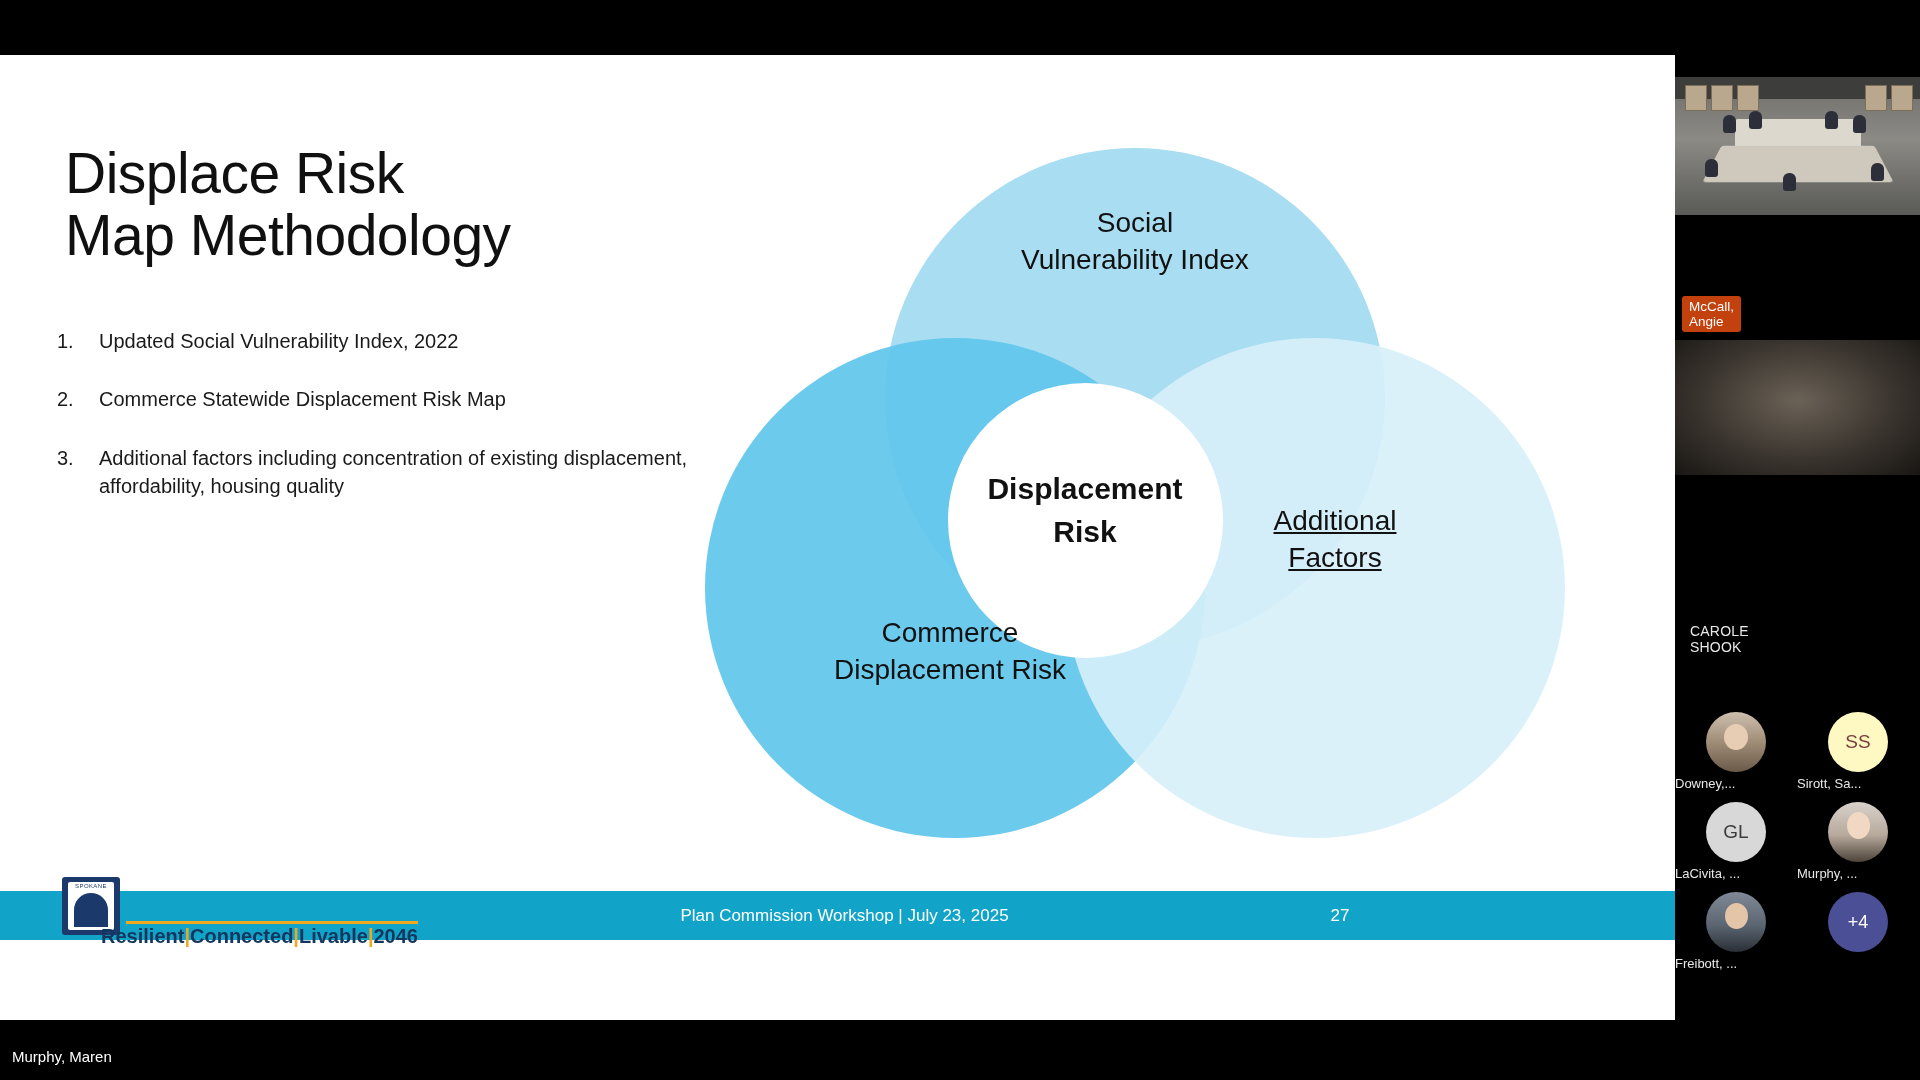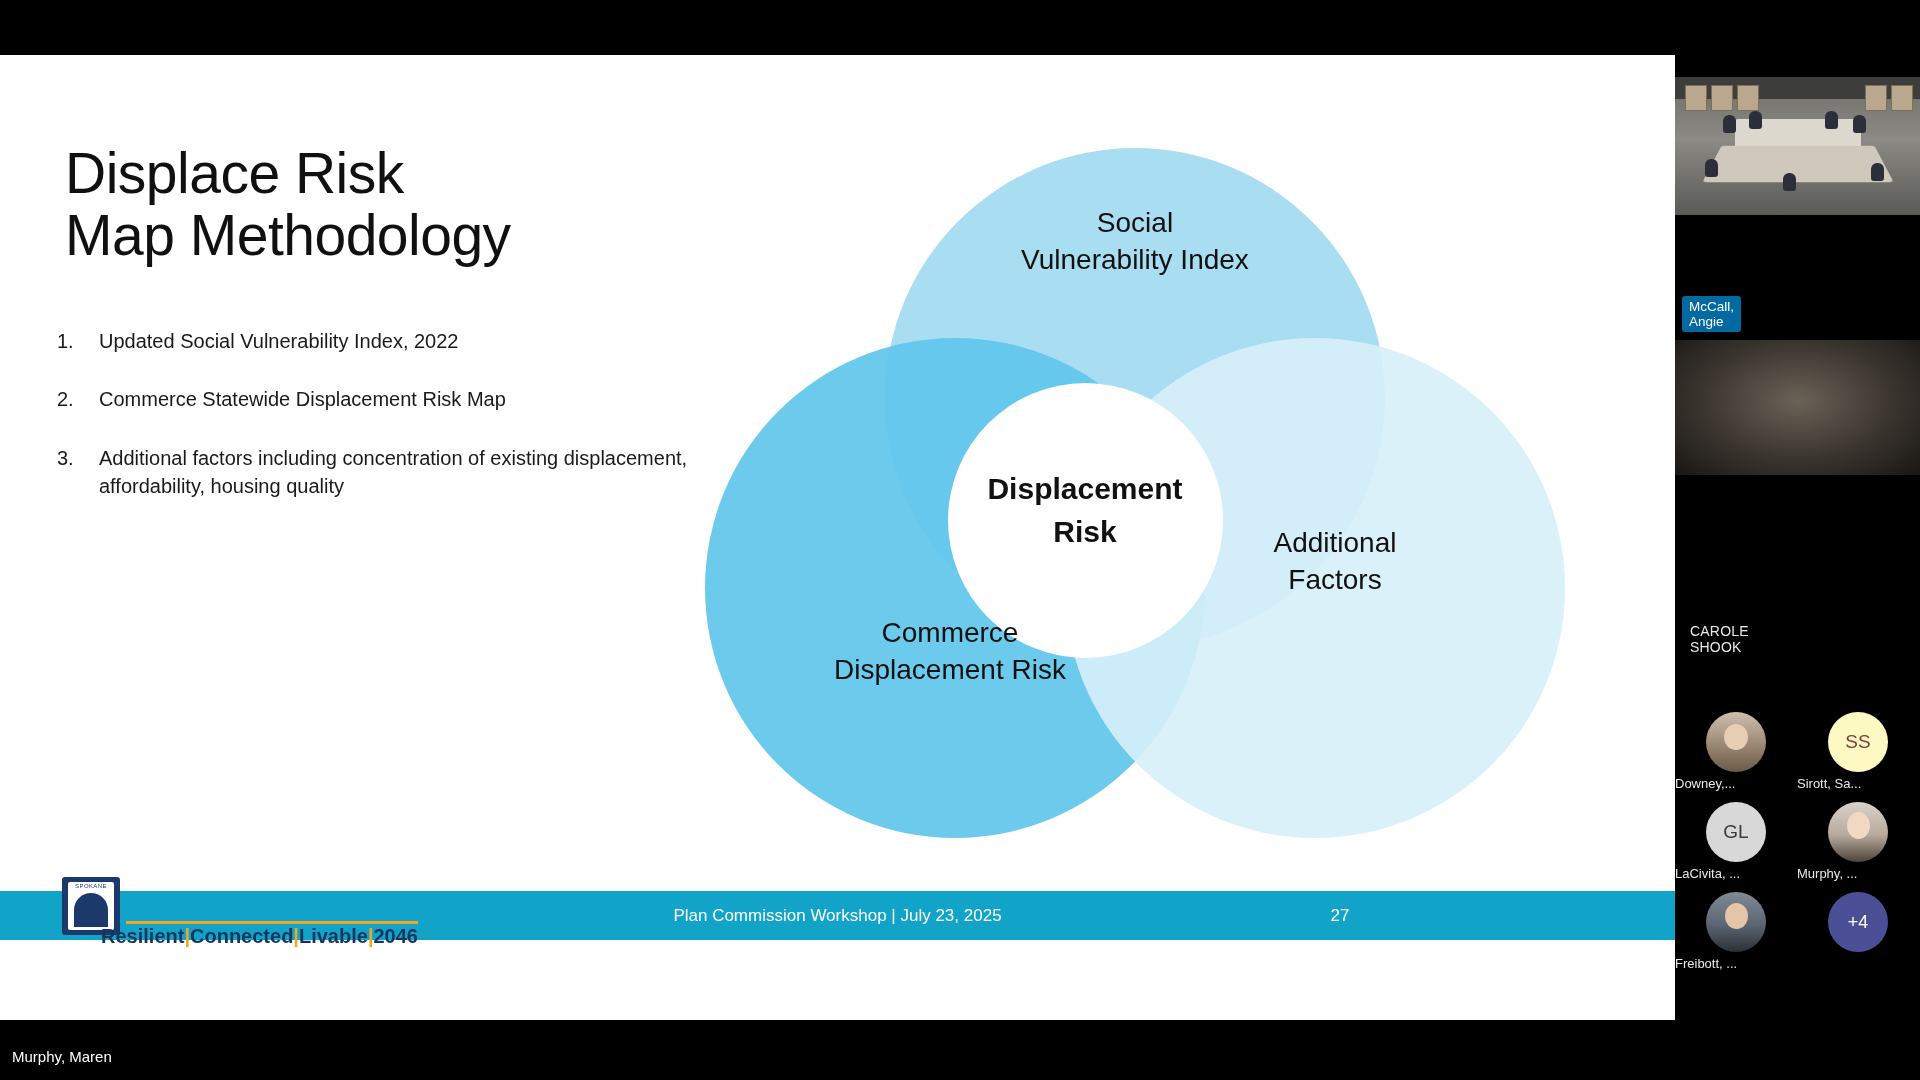--- a/index.html
+++ b/index.html
@@ -124,22 +124,23 @@
     top: 112px;
     width: 570px;
   }
   #label-commerce {
     left: 10px;
     top: 522px;
     width: 470px;
   }
   #label-additional {
     left: 430px;
-    top: 432px;
+    top: 410px;
     width: 400px;
+    text-decoration: underline;
   }
   #label-center {
     left: 205px;
     top: 375px;
     width: 350px;
     font-weight: bold;
     font-size: 30px;
     line-height: 1.42;
   }
 
@@ -155,20 +156,21 @@
   #footer-center {
     position: absolute;
     left: 0;
     top: 0;
     width: 1675px;
     height: 49px;
     line-height: 49px;
     text-align: center;
     color: #ffffff;
     font-size: 17px;
+    padding-left: 7px;
   }
   #footer-page {
     position: absolute;
     left: 1310px;
     top: 0;
     width: 60px;
     height: 49px;
     line-height: 49px;
     text-align: center;
     color: #ffffff;
@@ -327,21 +329,21 @@
     background: radial-gradient(ellipse at 50% 45%, #6b6257 0%, #3b352f 55%, #181613 100%);
   }
   #tile-carole {
     top: 475px;
     height: 118px;
     background: #000000;
   }
   #name-mccall {
     left: 1682px;
     top: 296px;
-    background: #0369a1;
+    background: #c2410c;
     color: #ffffff;
     position: absolute;
     font-size: 13.5px;
     padding: 3px 7px;
     border-radius: 3px;
   }
   #name-carole {
     position: absolute;
     left: 1690px;
     top: 623px;

